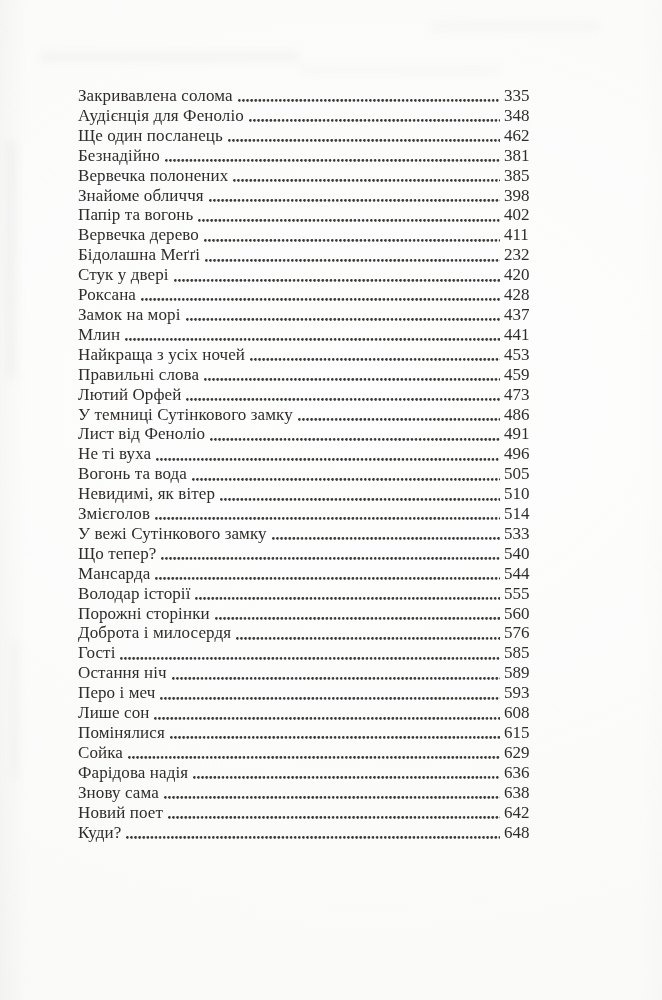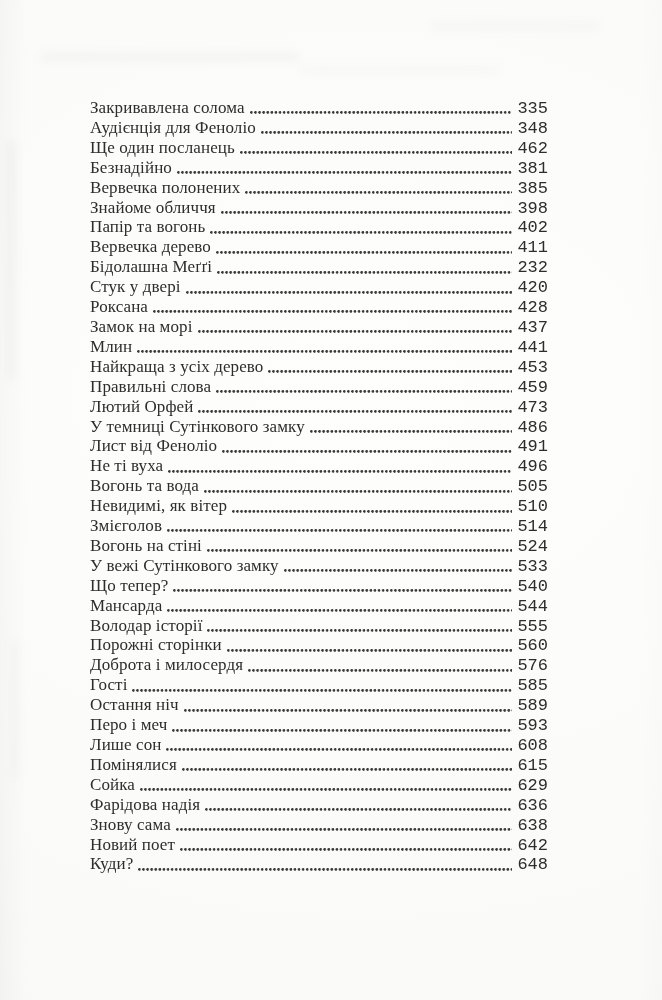--- a/index.html
+++ b/index.html
@@ -32,21 +32,21 @@
   .a2 { left: 430px; top: 22px;  width: 170px; height: 9px;  opacity: 0.08; border-radius: 6px; }
   .a3 { left: 6px;   top: 140px; width: 10px;  height: 240px; opacity: 0.10; border-radius: 8px; }
   .a4 { left: 10px;  top: 640px; width: 9px;   height: 140px; opacity: 0.07; border-radius: 8px; }
   .a5 { left: 300px; top: 66px;  width: 200px; height: 8px;  opacity: 0.06; border-radius: 6px; }
 
   .toc {
     position: absolute;
     left: 78px;
     top: 86px;
     width: 458px;
-    margin: 12px;
+    margin: 0;
     padding: 0;
     list-style: none;
     color: #2e2d2b;
     font-size: 17px;
   }
   .toc li {
     display: flex;
     align-items: baseline;
     height: 19.92px;
     line-height: 19.92px;
@@ -62,22 +62,21 @@
     margin-left: 5px;
     margin-right: 4px;
     background-image: radial-gradient(circle at 1.4px 1.4px, #3b3a38 1.05px, rgba(0,0,0,0) 1.6px);
     background-size: 4.1px 3px;
     background-repeat: repeat-x;
     background-position: left calc(100% - 3.5px);
   }
   .toc .pagenum {
     flex: 0 0 auto;
     min-width: 32px;
-    text-align: right;
-    font-family: Liberation Mono, monospace;
+    text-align: left;
   }
 </style>
 </head>
 <body>
 
 <div class="scan-surface"></div>
 <div class="artifact a1"></div>
 <div class="artifact a2"></div>
 <div class="artifact a3"></div>
 <div class="artifact a4"></div>
@@ -156,21 +155,21 @@
     <span class="pagenum">437</span>
   </li>
 
   <li>
     <span class="title">Млин</span>
     <span class="leader"></span>
     <span class="pagenum">441</span>
   </li>
 
   <li>
-    <span class="title">Найкраща з усіх дерево</span>
+    <span class="title">Найкраща з усіх ночей</span>
     <span class="leader"></span>
     <span class="pagenum">453</span>
   </li>
 
   <li>
     <span class="title">Правильні слова</span>
     <span class="leader"></span>
     <span class="pagenum">459</span>
   </li>
 
@@ -210,25 +209,20 @@
     <span class="leader"></span>
     <span class="pagenum">510</span>
   </li>
 
   <li>
     <span class="title">Змієголов</span>
     <span class="leader"></span>
     <span class="pagenum">514</span>
   </li>
 
-  <li>
-    <span class="title">Вогонь на стіні</span>
-    <span class="leader"></span>
-    <span class="pagenum">524</span>
-  </li>
 
   <li>
     <span class="title">У вежі Сутінкового замку</span>
     <span class="leader"></span>
     <span class="pagenum">533</span>
   </li>
 
   <li>
     <span class="title">Що тепер?</span>
     <span class="leader"></span>

